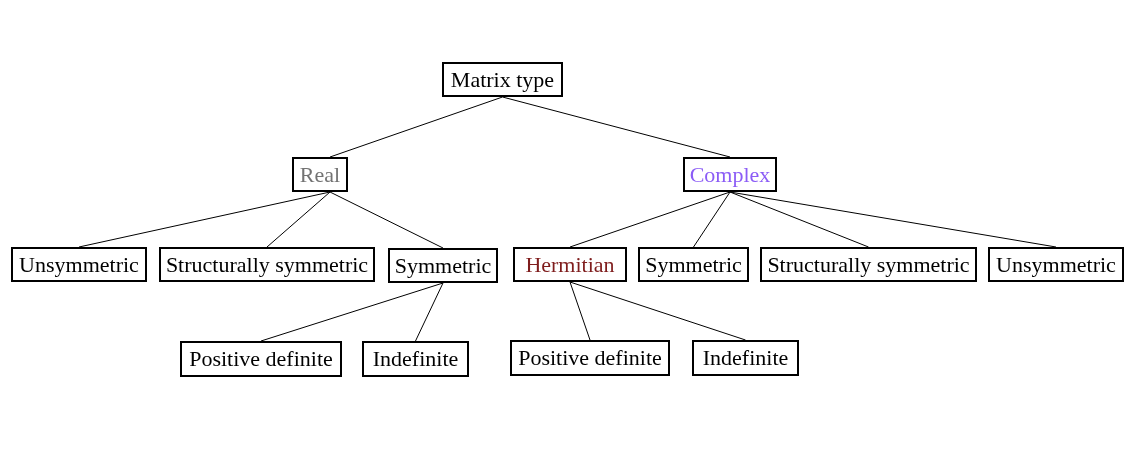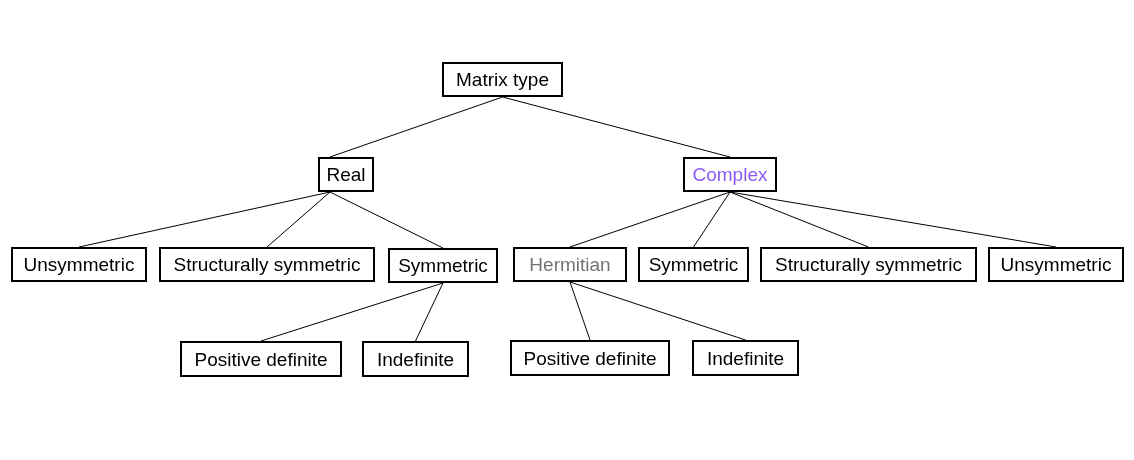--- a/index.html
+++ b/index.html
@@ -24,23 +24,24 @@
   }
   .node {
     position: absolute;
     box-sizing: border-box;
     border: 2px solid #000000;
     background: #ffffff;
     color: #000000;
     display: flex;
     align-items: center;
     justify-content: center;
-    font-size: 19px;
+    font-size: 22px;
     white-space: nowrap;
     line-height: 1;
+    font-family: Liberation Serif, serif;
   }
 </style>
 </head>
 <body>
 
 <div id="canvas" style="background: rgb(255, 255, 255);">
   <svg id="edges" xmlns="http://www.w3.org/2000/svg">
       <line x1="502.5" y1="97" x2="330" y2="157" stroke="#000000" stroke-width="1"></line>
       <line x1="502.5" y1="97" x2="730" y2="157" stroke="#000000" stroke-width="1"></line>
       <line x1="330" y1="192" x2="79" y2="247" stroke="#000000" stroke-width="1"></line>
@@ -49,26 +50,26 @@
       <line x1="443" y1="283" x2="261" y2="341" stroke="#000000" stroke-width="1"></line>
       <line x1="443" y1="283" x2="415.5" y2="341" stroke="#000000" stroke-width="1"></line>
       <line x1="730" y1="192" x2="570" y2="247" stroke="#000000" stroke-width="1"></line>
       <line x1="730" y1="192" x2="693.5" y2="247" stroke="#000000" stroke-width="1"></line>
       <line x1="730" y1="192" x2="868.5" y2="247" stroke="#000000" stroke-width="1"></line>
       <line x1="730" y1="192" x2="1056" y2="247" stroke="#000000" stroke-width="1"></line>
       <line x1="570" y1="282" x2="590" y2="340" stroke="#000000" stroke-width="1"></line>
       <line x1="570" y1="282" x2="745.5" y2="340" stroke="#000000" stroke-width="1"></line>
     </svg>
 <div class="node" style="left: 442px; top: 62px; width: 121px; height: 35px; border-color: rgb(0, 0, 0); background: rgb(255, 255, 255); color: rgb(0, 0, 0);">Matrix type</div>
-    <div class="node" style="left: 318px; top: 157px; width: 56px; height: 35px; border-color: rgb(0, 0, 0); background: rgb(255, 255, 255); color: #000000;">Real</div>
+    <div class="node" style="left: 292px; top: 157px; width: 56px; height: 35px; border-color: rgb(0, 0, 0); background: rgb(255, 255, 255); color: #737373;">Real</div>
     <div class="node" style="left: 683px; top: 157px; width: 94px; height: 35px; border-color: rgb(0, 0, 0); background: rgb(255, 255, 255); color: #8b5cf6;">Complex</div>
     <div class="node" style="left: 11px; top: 247px; width: 136px; height: 35px; border-color: rgb(0, 0, 0); background: rgb(255, 255, 255); color: rgb(0, 0, 0);">Unsymmetric</div>
     <div class="node" style="left: 159px; top: 247px; width: 216px; height: 35px; border-color: rgb(0, 0, 0); background: rgb(255, 255, 255); color: rgb(0, 0, 0);">Structurally symmetric</div>
     <div class="node" style="left: 388px; top: 248px; width: 110px; height: 35px; border-color: rgb(0, 0, 0); background: rgb(255, 255, 255); color: rgb(0, 0, 0);">Symmetric</div>
-    <div class="node" style="left: 513px; top: 247px; width: 114px; height: 35px; border-color: rgb(0, 0, 0); background: rgb(255, 255, 255); color: #737373;">Hermitian</div>
+    <div class="node" style="left: 513px; top: 247px; width: 114px; height: 35px; border-color: rgb(0, 0, 0); background: rgb(255, 255, 255); color: #7f1d1d;">Hermitian</div>
     <div class="node" style="left: 638px; top: 247px; width: 111px; height: 35px; border-color: rgb(0, 0, 0); background: rgb(255, 255, 255); color: rgb(0, 0, 0);">Symmetric</div>
     <div class="node" style="left: 760px; top: 247px; width: 217px; height: 35px; border-color: rgb(0, 0, 0); background: rgb(255, 255, 255); color: rgb(0, 0, 0);">Structurally symmetric</div>
     <div class="node" style="left: 988px; top: 247px; width: 136px; height: 35px; border-color: rgb(0, 0, 0); background: rgb(255, 255, 255); color: rgb(0, 0, 0);">Unsymmetric</div>
     <div class="node" style="left: 180px; top: 341px; width: 162px; height: 36px; border-color: rgb(0, 0, 0); background: rgb(255, 255, 255); color: rgb(0, 0, 0);">Positive definite</div>
     <div class="node" style="left: 362px; top: 341px; width: 107px; height: 36px; border-color: rgb(0, 0, 0); background: rgb(255, 255, 255); color: rgb(0, 0, 0);">Indefinite</div>
     <div class="node" style="left: 510px; top: 340px; width: 160px; height: 36px; border-color: rgb(0, 0, 0); background: rgb(255, 255, 255); color: rgb(0, 0, 0);">Positive definite</div>
     <div class="node" style="left: 692px; top: 340px; width: 107px; height: 36px; border-color: rgb(0, 0, 0); background: rgb(255, 255, 255); color: rgb(0, 0, 0);">Indefinite</div>
   </div>
 
 </body></html>

